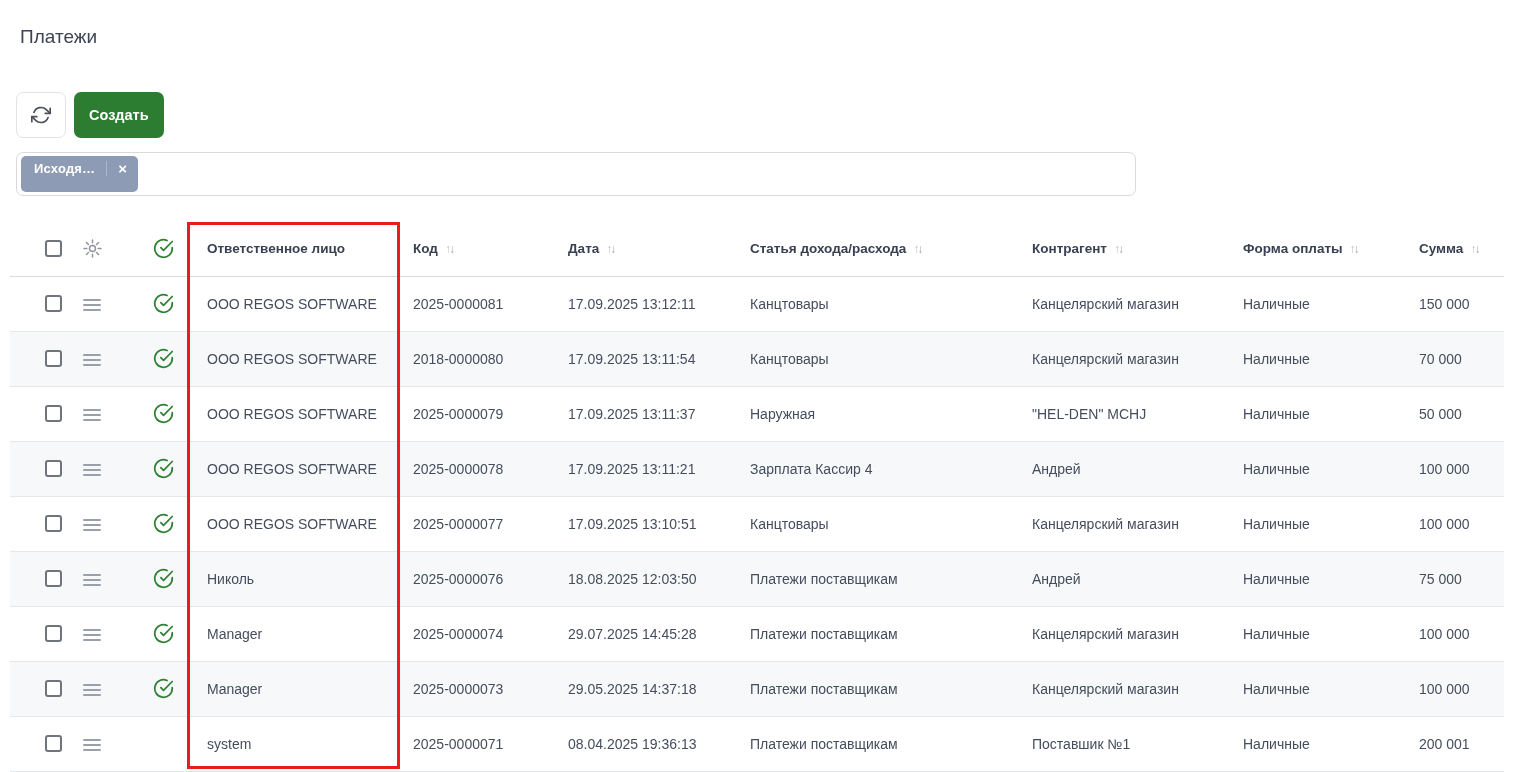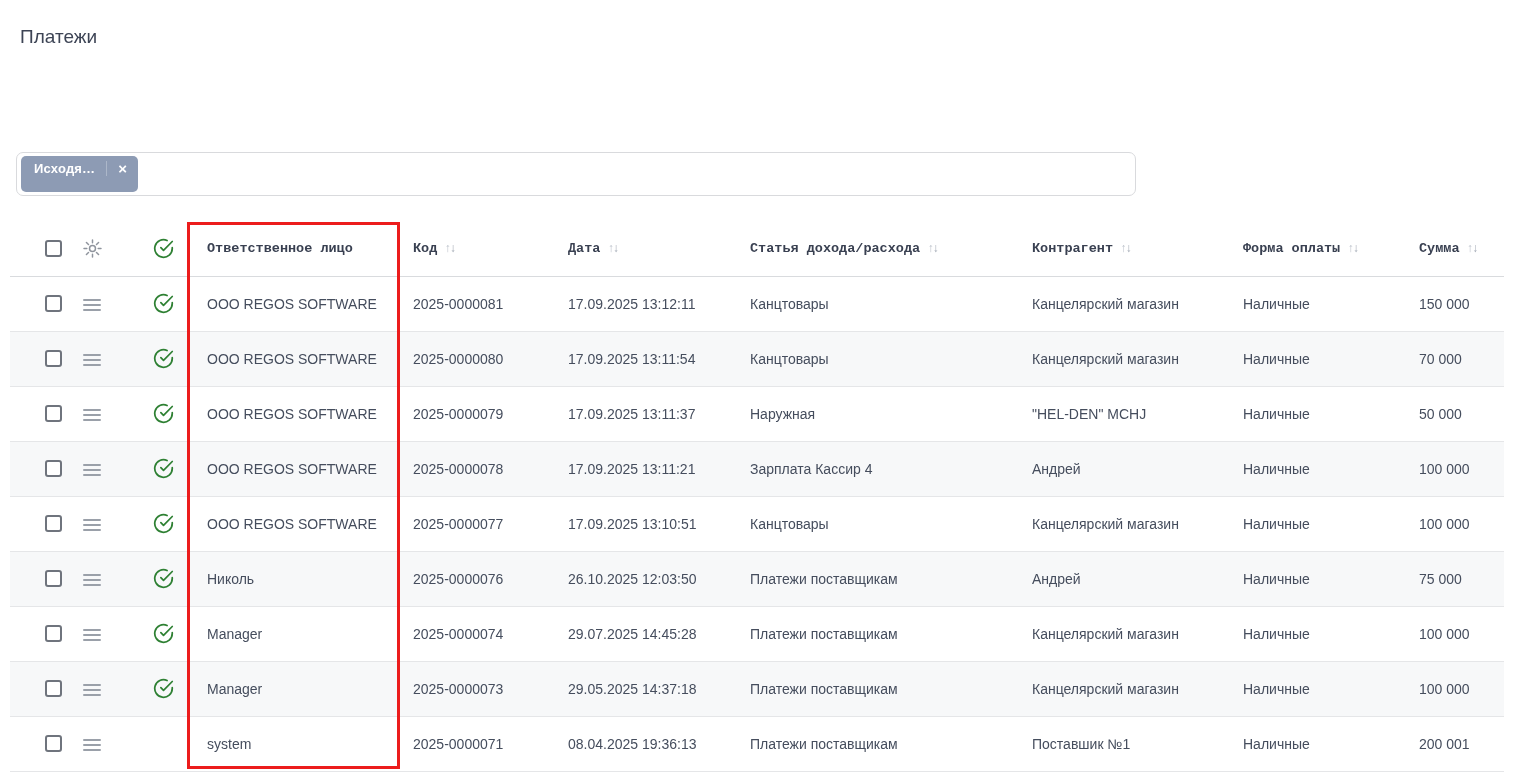--- a/index.html
+++ b/index.html
@@ -40,21 +40,21 @@
   }
   .search-input::placeholder { color:#b4bac4; opacity:1; }
 
   table.grid {
     position:absolute; left:10px; top:222px; width:1498px;
     border-collapse:collapse; table-layout:fixed;
   }
   .grid th {
     height:54px; vertical-align:middle; text-align:left; padding-left:11px;
     font-size:13.5px; font-weight:bold; color:#394051; border-bottom:1px solid #d9dbde;
-    white-space:nowrap; overflow:hidden;font-family:Liberation Mono, monospace;
+    white-space:nowrap; overflow:hidden;
   }
   .grid td {
     height:55px; vertical-align:middle; text-align:left; padding-left:11px;
     font-size:14px; color:#454d5d; border-bottom:1px solid #e5e6e8;
     white-space:nowrap; overflow:hidden;
   }
   .grid tbody tr:nth-child(even) { background:#f7f8f9; }
   .grid th.c-check, .grid td.c-check { padding-left:35px; }
   .grid th.c-menu,  .grid td.c-menu  { padding-left:0; text-align:center; }
   .grid th.c-ok,    .grid td.c-ok    { padding-left:0; text-align:right; padding-right:22px; }
@@ -73,20 +73,32 @@
     border:3px solid #ec1c1c; pointer-events:none;
   }
 </style>
 </head>
 <body>
 
 <div class="app">
 
   <div class="page-title">Платежи</div>
 
+  <div class="toolbar">
+    <div class="btn-refresh">
+      <span class="icon-btn">
+        <svg width="20" height="20" viewBox="0 0 24 24" fill="none" stroke="#4b5058" stroke-width="2" stroke-linecap="round" stroke-linejoin="round">
+          <polyline points="23 4 23 10 17 10"></polyline>
+            <polyline points="1 20 1 14 7 14"></polyline>
+          <path d="M3.51 9a9 9 0 0 1 14.85-3.36L23 10M1 14l4.64 4.36A9 9 0 0 0 20.49 15"></path>
+        </svg>
+      </span>
+    </div>
+    <button class="btn-create" style="background: rgb(44, 125, 49);">Создать</button>
+  </div>
 
   <div class="search-bar">
     <div class="filter-tag" style="background: rgb(141, 155, 180);">
       <span class="filter-tag-label">Исходя…</span>
       <span class="filter-tag-close">×</span>
     </div>
   </div>
 
   <table class="grid">
     <colgroup>
@@ -166,21 +178,21 @@
       </td>
       <td class="c-ok">
         <span class="icon-btn">
           <svg width="21" height="21" viewBox="0 0 24 24" fill="none" stroke="#2e8033" stroke-width="2" stroke-linecap="round" stroke-linejoin="round">
             <path d="M22 11.08V12a10 10 0 1 1-5.93-9.14"></path>
                 <polyline points="22 4 12 14.01 9 11.01"></polyline>
           </svg>
         </span>
       </td>
       <td>OOO REGOS SOFTWARE</td>
-      <td>2025-0000080</td>
+      <td>2018-0000080</td>
       <td>17.09.2025 13:11:54</td>
       <td>Канцтовары</td>
       <td>Канцелярский магазин</td>
       <td>Наличные</td>
       <td>70 000</td>
     </tr>
         <tr>
       <td class="c-check"><span class="checkbox"></span></td>
       <td class="c-menu">
         <span class="icon-btn">
@@ -267,21 +279,21 @@
       <td class="c-ok">
         <span class="icon-btn">
           <svg width="21" height="21" viewBox="0 0 24 24" fill="none" stroke="#2e8033" stroke-width="2" stroke-linecap="round" stroke-linejoin="round">
             <path d="M22 11.08V12a10 10 0 1 1-5.93-9.14"></path>
                 <polyline points="22 4 12 14.01 9 11.01"></polyline>
           </svg>
         </span>
       </td>
       <td>Николь</td>
       <td>2025-0000076</td>
-      <td>26.10.2025 12:03:50</td>
+      <td>18.08.2025 12:03:50</td>
       <td>Платежи поставщикам</td>
       <td>Андрей</td>
       <td>Наличные</td>
       <td>75 000</td>
     </tr>
         <tr>
       <td class="c-check"><span class="checkbox"></span></td>
       <td class="c-menu">
         <span class="icon-btn">
           <svg width="18" height="14" viewBox="0 0 18 14" fill="none" stroke="#9aa0a9" stroke-width="2" stroke-linecap="round">

